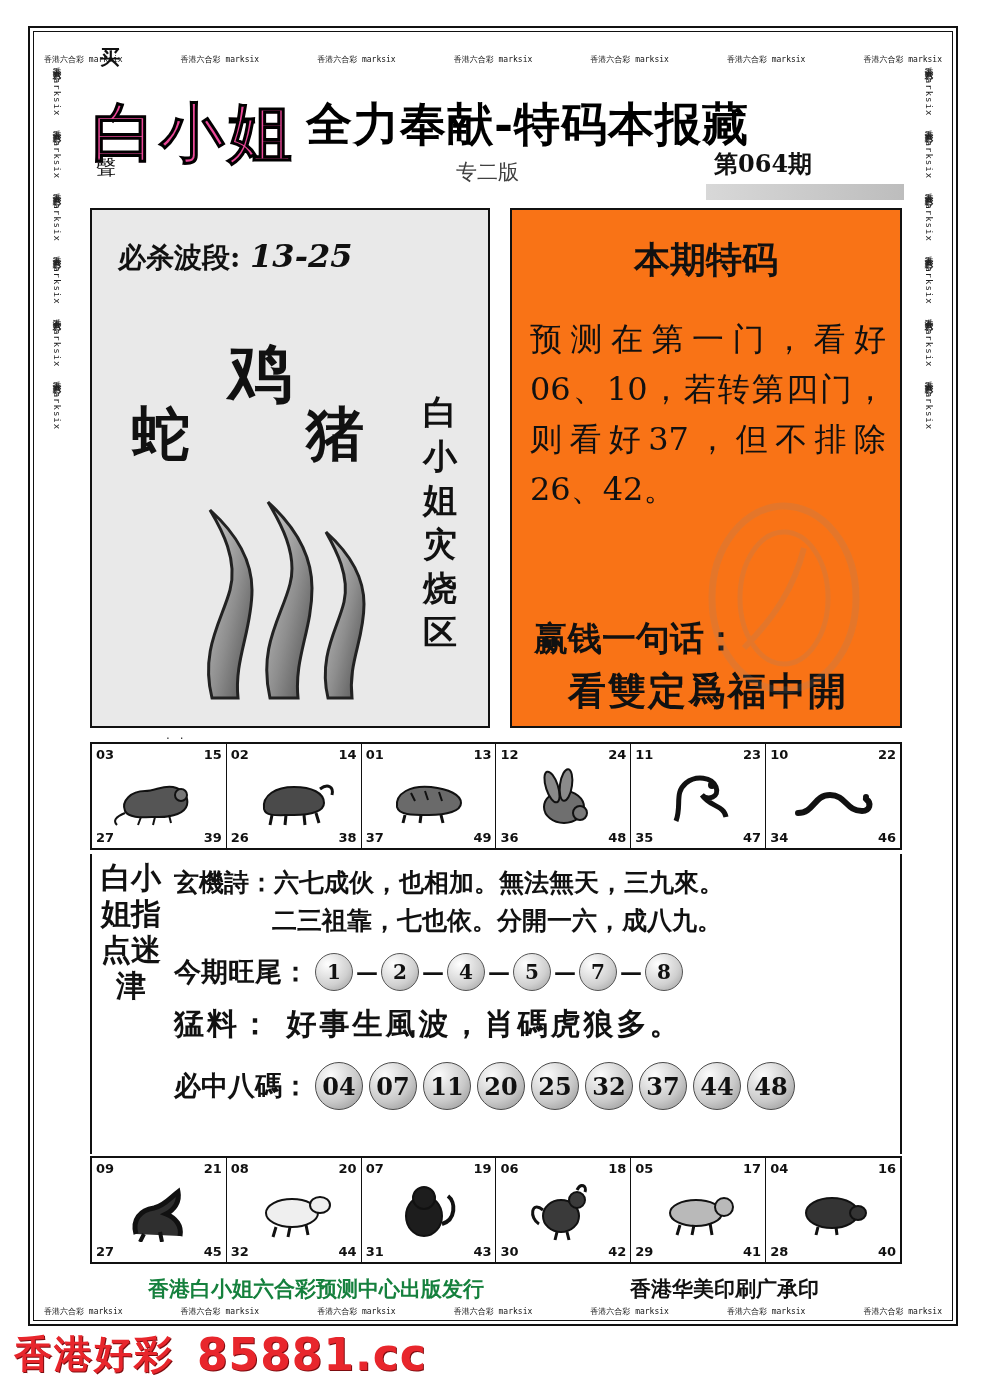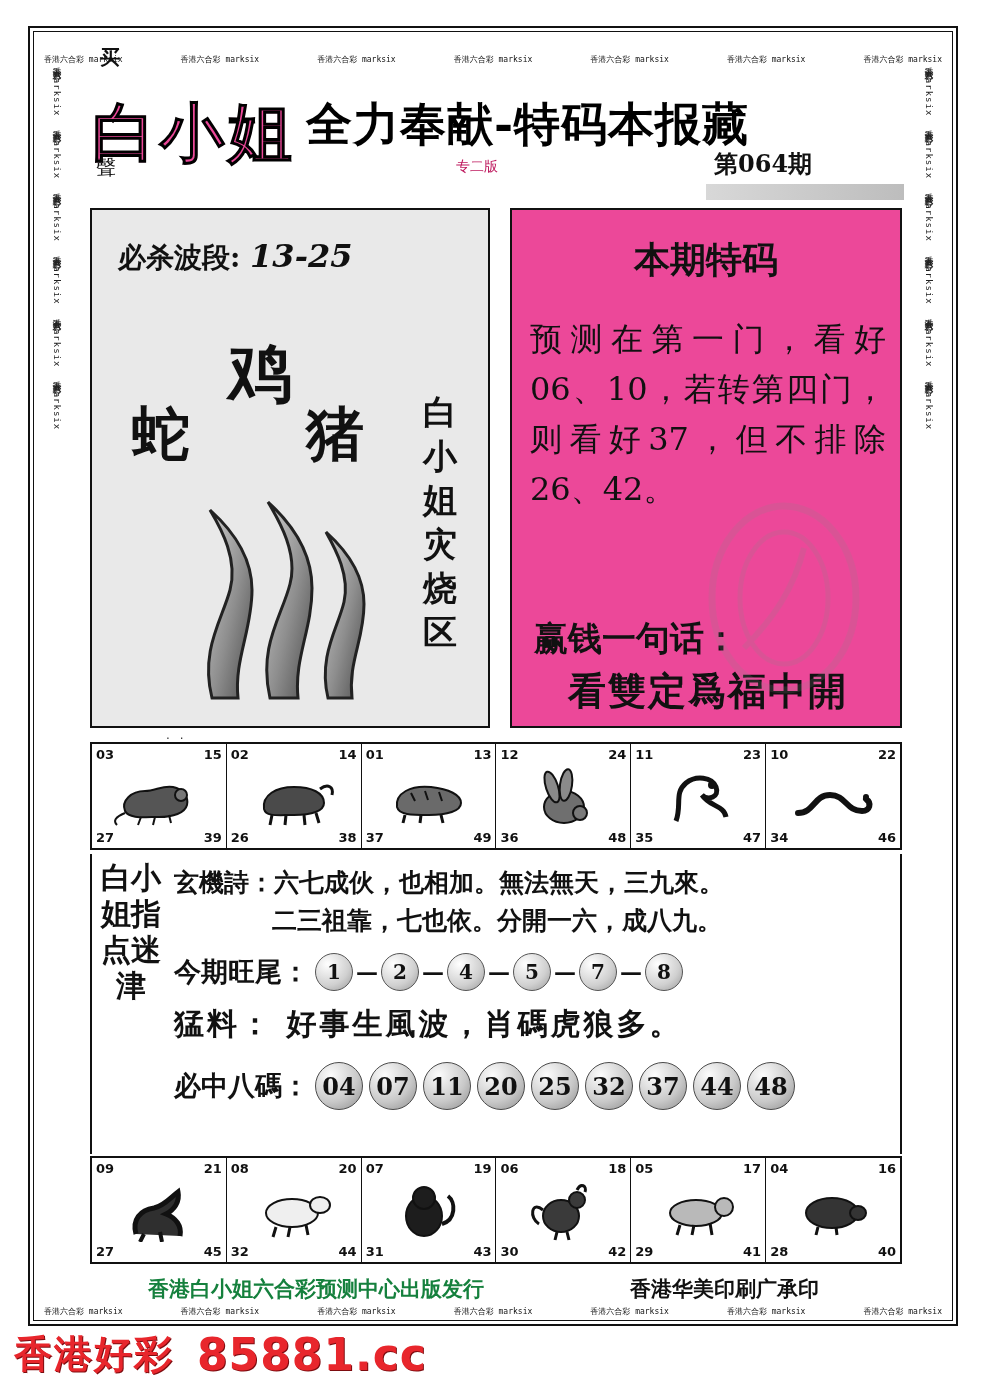--- a/index.html
+++ b/index.html
@@ -73,41 +73,41 @@
     font-family:"DejaVu Serif","Liberation Serif",serif;
     font-weight:bold;font-size:46px;letter-spacing:1px;color:#000;
   }
   .hdr .sub-left{
     position:absolute;left:22px;top:82px;
     font-family:"DejaVu Serif","Liberation Serif",serif;
     font-size:20px;color:#111;
   }
   .hdr .edition{
     position:absolute;left:382px;top:86px;
-    font-size:14px;font-family:"DejaVu Serif","Liberation Serif",serif;
-    color:#be185d;
+    font-size:21px;font-family:"DejaVu Serif","Liberation Serif",serif;
+    color:#404040;
   }
   .hdr .issue{
     position:absolute;left:640px;top:76px;
     font-family:"DejaVu Serif","Liberation Serif",serif;
     font-size:24px;font-weight:bold;color:#111;
   }
   .hdr .issue-underline{
     position:absolute;left:632px;top:112px;width:198px;height:16px;
     background:linear-gradient(90deg,#d8d8d8,#bdbdbd);
   }
 
   
   .boxL{
     position:absolute;left:16px;top:148px;width:400px;height:520px;
     border:2px solid #111;background:#e9e9e9;box-sizing:border-box;
   }
   .boxR{
     position:absolute;left:436px;top:148px;width:392px;height:520px;
-    border:2px solid #111;background:#ec4899;box-sizing:border-box;
+    border:2px solid #111;background:#f97316;box-sizing:border-box;
   }
   .kill{
     position:absolute;left:26px;top:26px;
     font-family:"DejaVu Serif","Liberation Serif",serif;
     font-size:28px;font-weight:bold;color:#111;
     line-height:40px;
   }
   .kill .num{font-style:italic;font-size:32px;letter-spacing:8px;}
   .kill .num2{font-style:italic;font-size:32px;}
   .zodiacs{

